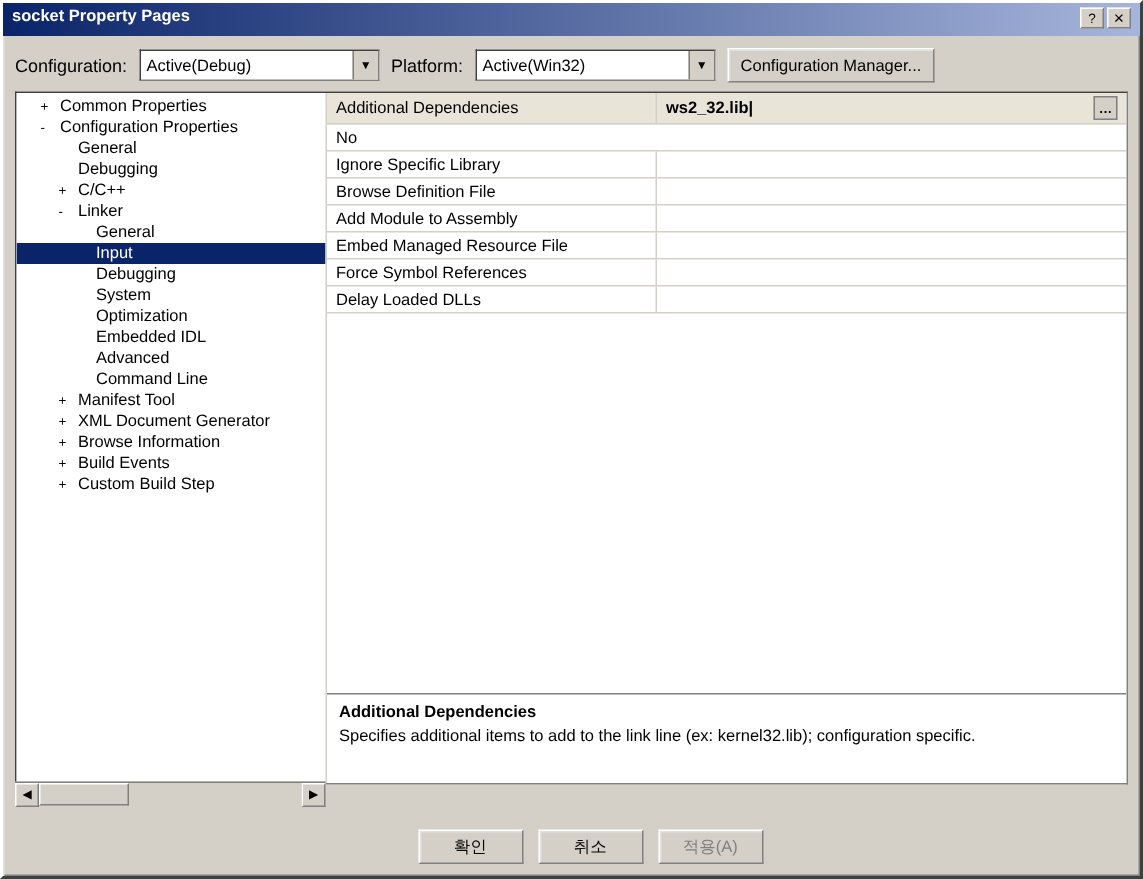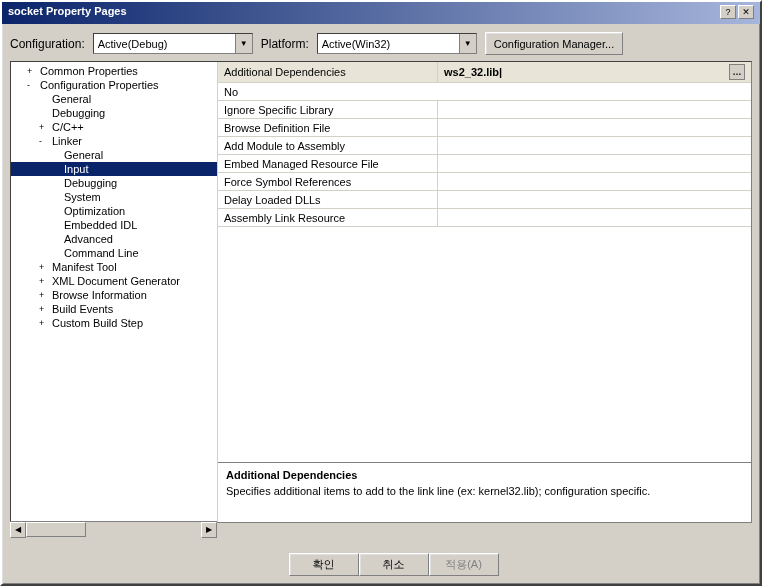--- a/index.html
+++ b/index.html
@@ -245,21 +245,21 @@
       background: #d4d0c8;
       border: 1px solid #808080;
       border-top-color: #ffffff;
       border-left-color: #ffffff;
       position: absolute;
       left: 0;
     }
     .footer-buttons {
       display: flex;
       justify-content: center;
-      gap: 0;
+      gap: 10px;
       padding: 8px;
       flex-shrink: 0;
       margin-left: 25px;
     }
     .footer-btn {
       min-width: 70px;
       height: 23px;
       background: #d4d0c8;
       border: 1px solid #808080;
       border-top-color: #ffffff;
@@ -404,24 +404,20 @@
           <div class="prop-row">
             <div class="prop-name">Force Symbol References</div>
             <div class="prop-value"></div>
           </div>
 
           <div class="prop-row">
             <div class="prop-name">Delay Loaded DLLs</div>
             <div class="prop-value"></div>
           </div>
 
-          <div class="prop-row">
-            <div class="prop-name">Assembly Link Resource</div>
-            <div class="prop-value"></div>
-          </div>
         </div>
 
         <div class="description-panel">
           <div class="desc-title">Additional Dependencies</div>
           <div class="desc-text">Specifies additional items to add to the link line (ex: kernel32.lib); configuration specific.</div>
         </div>
       </div>
     </div>
 
     <div class="bottom-scrollbar" style="width:207px; align-self:flex-start; margin-top:-8px; position: relative;">

